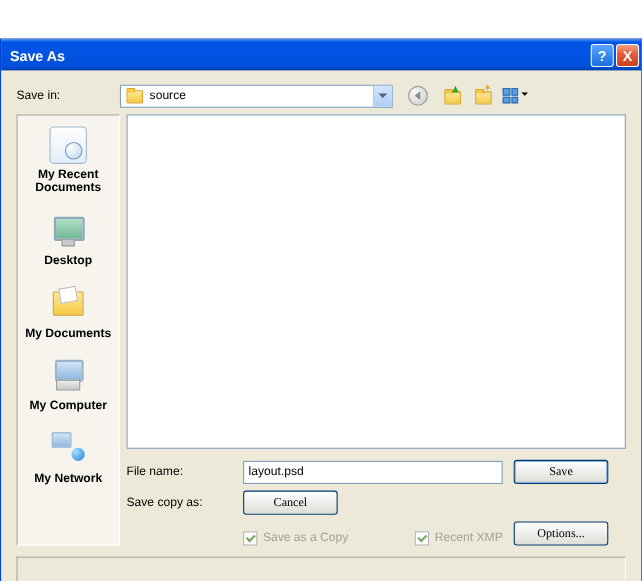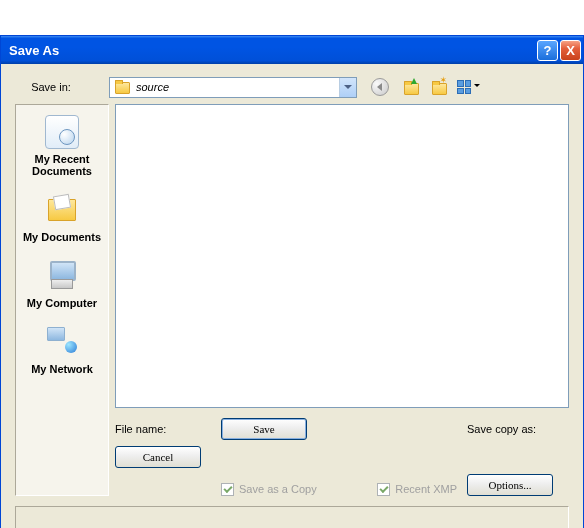--- a/index.html
+++ b/index.html
@@ -51,21 +51,21 @@
     display: flex;
     flex-direction: column;
   }
   .row-top {
     display: flex;
     align-items: center;
     margin-bottom: 6px;
   }
   .row-top .lbl {
     width: 94px;
-    text-align: center;
+    text-align: left;
     padding-right: 22px;
   }
   .combo {
     height: 21px;
     border: 1px solid #7f9db9;
     background: #fff;
     display: flex;
     align-items: center;
     position: relative;
   }
@@ -103,21 +103,21 @@
   .folder-icon::after {
     content: "";
     position: absolute;
     left: 1px; top: 0;
     width: 6px; height: 3px;
     background: #f7c943;
     border: 1px solid #d9a32a;
     border-bottom: none;
     border-radius: 1px 1px 0 0;
   }
-  .savein-combo .txt { flex: 1; padding-left: 2px; font-style: italic; }
+  .savein-combo .txt { flex: 1; padding-left: 2px; }
   .toolbar-icons {
     display: flex;
     align-items: center;
     gap: 6px;
     margin-left: 12px;
   }
   .tb-icon {
     width: 22px;
     height: 22px;
     display: flex;
@@ -433,38 +433,46 @@
       </div>
     </div>
 
     <div class="main">
       <div class="places-bar">
         <div class="place">
           <div class="pic pic-recent"></div>
           <div class="lbl">My Recent Documents</div>
         </div>
         <div class="place">
+          <div class="pic pic-desktop"></div>
+          <div class="lbl">Desktop</div>
+        </div>
+        <div class="place">
           <div class="pic pic-mydocs"></div>
           <div class="lbl">My Documents</div>
         </div>
         <div class="place">
           <div class="pic pic-mycomp"></div>
           <div class="lbl">My Computer</div>
         </div>
         <div class="place">
           <div class="pic pic-mynet"></div>
           <div class="lbl">My Network</div>
         </div>
       </div>
 
       <div class="right-side">
         <div class="file-list"></div>
 
         <div class="form-grid">
           <span class="lbl">File name:</span>
+          <div class="text-combo">
+            <span class="txt">layout.psd</span>
+            <div class="arrow"></div>
+          </div>
           <button class="btn default">Save</button>
 
           <span class="lbl">Save copy as:</span>
           <button class="btn">Cancel</button>
 
           <span></span>
           <div class="check-row" style="padding-left:0;grid-column:2;">
             <label>
               <span class="fake-check checked"></span>
               <span>Save as a Copy</span>

